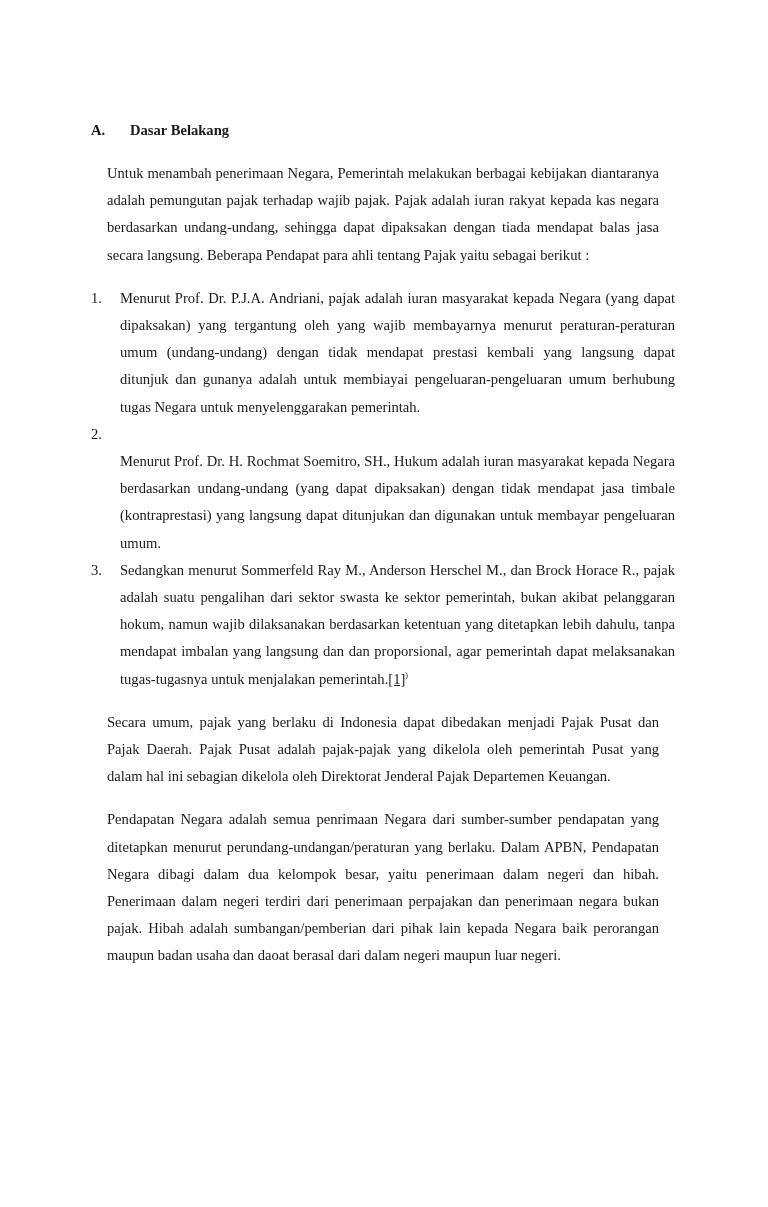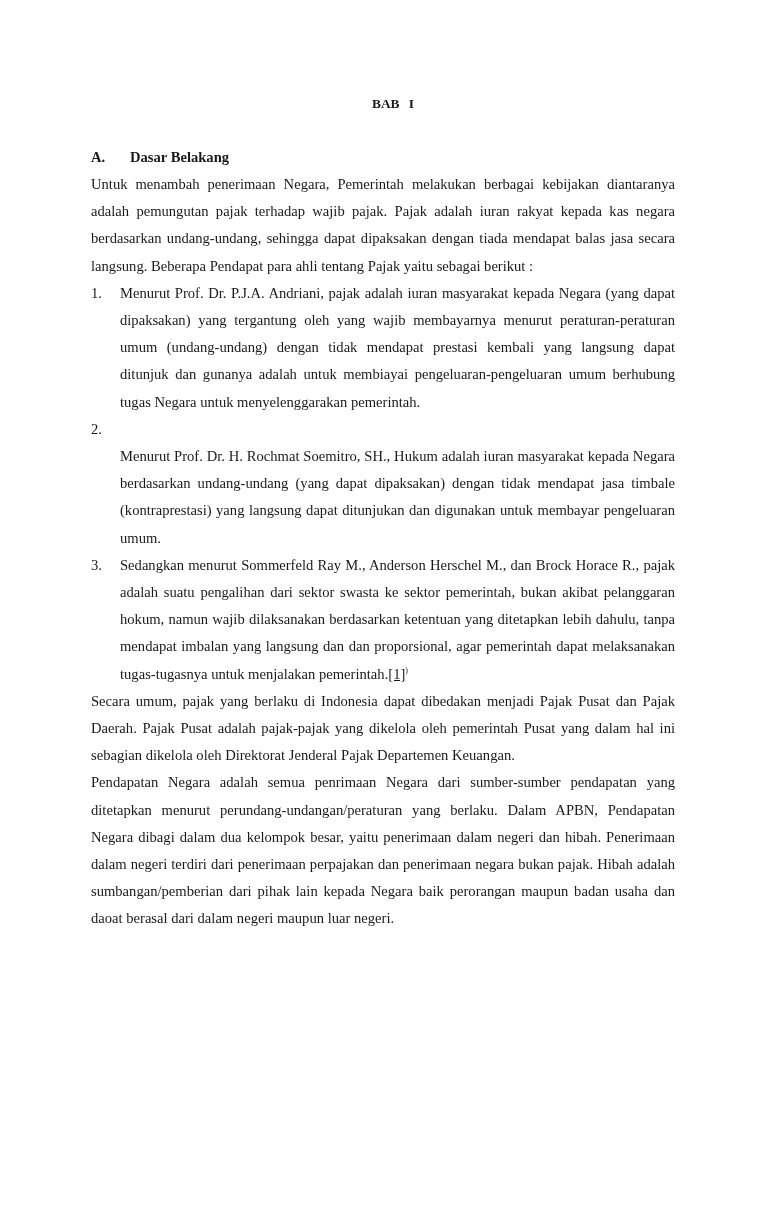--- a/index.html
+++ b/index.html
@@ -31,21 +31,21 @@
     }
     .chapter.num { word-spacing: 6px; }
     .section-head {
       margin-top: 27px;
       font-weight: bold;
       line-height: 27px;
       display: flex;
     }
     .section-head .letter { width: 39px; }
     p, .para {
-      margin: 0;
+      margin: 16px;
       line-height: 27.2px;
       text-align: justify;
       text-align-last: left;
     }
     .list {
       margin: 0;
       padding: 0;
       list-style: none;
     }
     .list-item {
@@ -69,21 +69,20 @@
       font-size: 8px;
       vertical-align: super;
       line-height: 0;
     }
   </style>
 </head>
 <body>
 
 <div class="page">
 
-  <div class="chapter num">BAB   I</div>
 
   <div class="section-head">
     <span class="letter">A.</span>
     <span>Dasar Belakang</span>
   </div>
 
   <p>Untuk menambah penerimaan Negara, Pemerintah melakukan berbagai kebijakan diantaranya adalah pemungutan pajak terhadap wajib pajak. Pajak adalah iuran rakyat kepada kas negara berdasarkan undang-undang, sehingga dapat dipaksakan dengan tiada mendapat balas jasa secara langsung. Beberapa Pendapat para ahli tentang Pajak yaitu sebagai berikut  :</p>
 
   <ol class="list">
     <li class="list-item">

